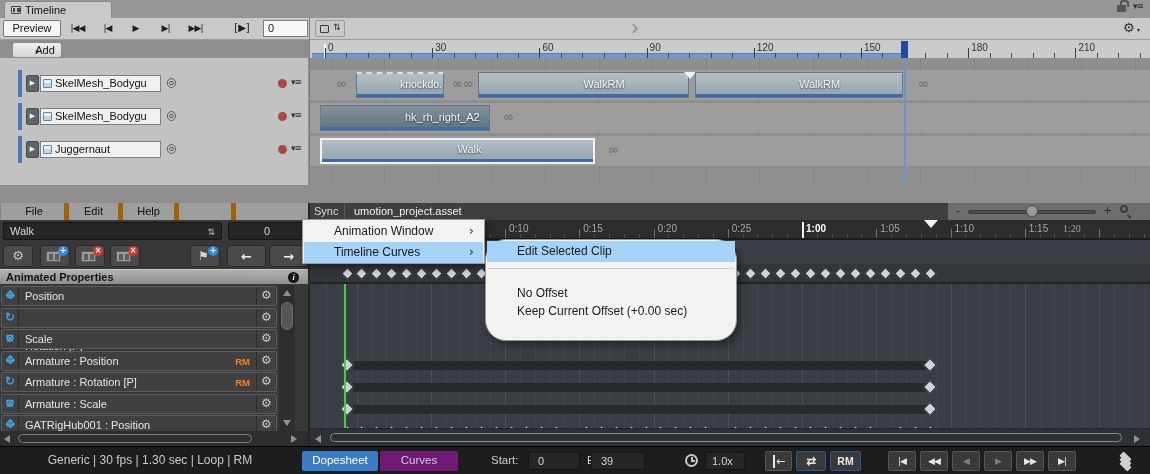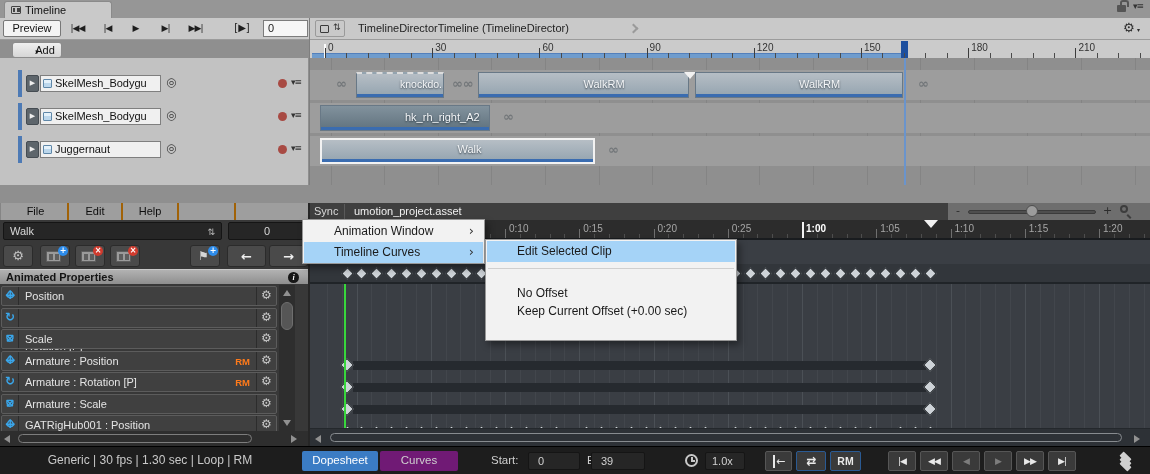--- a/index.html
+++ b/index.html
@@ -58,21 +58,21 @@
   .trow-target{font-size:12px;color:#3c3c3c;}
   .wmenu{font-size:9px;color:#333;letter-spacing:-1px;}
   
   #ce-tabstrip{left:0;top:185px;width:1150px;height:18px;background:#8f8f8f;}
   #ce-tab{left:6px;top:186px;width:100px;height:17px;background:#c7c7c7;border:1px solid #7c7c7c;border-bottom:none;
           border-radius:3px 3px 0 0;font-size:11px;color:#111;line-height:16px;padding-left:22px;}
   #ce-eye{left:6px;top:4px;width:12px;height:9px;background:#dcebf6;border:1px solid #24506e;border-radius:50%;}
   #ce-eye i{position:absolute;left:3px;top:1.5px;width:5px;height:5px;background:#2277bb;border-radius:50%;}
   #ce-winmenu{left:1132px;top:186px;font-size:9px;color:#2e2e2e;letter-spacing:-1px;}
   #ce-menubar{left:0;top:203px;width:310px;height:17px;background:#9e9e9e;border-left:1px solid #858585;}
-  .mcell{top:0;height:17px;border-right:2px solid #a16207;font-size:11px;color:#0d0d0d;text-align:center;line-height:16px;}
+  .mcell{top:0;height:17px;border-right:5px solid #a16207;font-size:11px;color:#0d0d0d;text-align:center;line-height:16px;}
   #ce-syncrow{left:310px;top:203px;width:840px;height:17px;background:#3f3f3f;}
   #ce-sync{left:4px;top:2px;font-size:11px;color:#d8d8d8;}
   #ce-syncsep{left:34px;top:1px;width:1px;height:15px;background:#5a5a5a;}
   #ce-project{left:44px;top:2px;font-size:11px;color:#f0f0f0;}
   #ce-zoomzone{left:638px;top:0;width:202px;height:17px;background:#6e6e6e;}
   #ce-zoomzone .minus{left:8px;top:1px;font-size:11px;color:#2c2c2c;}
   #ce-zoomzone .track{left:20px;top:7px;width:128px;height:4px;background:#4e4e4e;border-radius:2px;border:1px solid #3b3b3b;}
   #ce-zoomzone .thumb{left:78px;top:2px;width:12px;height:12px;background:#9c9c9c;border:1px solid #4e4e4e;border-radius:50%;}
   #ce-zoomzone .plus{left:155px;top:1px;font-size:11px;color:#2c2c2c;}
   #ce-mag{left:172px;top:2px;width:8px;height:8px;border:2px solid #3d3d3d;border-radius:50%;}
@@ -181,21 +181,20 @@
         <div class="tbtn glyph" style="position: absolute; left: 122px; top: 2px; width: 27px; height: 16px;">▶</div>
         <div class="tbtn glyph" style="position: absolute; left: 152px; top: 2px; width: 27px; height: 16px;">▶|</div>
         <div class="tbtn glyph" style="position: absolute; left: 182px; top: 2px; width: 27px; height: 16px;">▶▶|</div>
       </div>
     <div id="tl-playrange" class="glyph">[▶]</div>
     <div id="tl-framefield">0</div>
     <div id="tl-asseticon">
       <span class="bx"></span>
       <span class="ud glyph">⇅</span>
     </div>
-    <div id="tl-breadcrumb">TimelineDirectorTimeline (TimelineDirector)</div>
     <div id="tl-chev"></div>
     <div id="tl-gearbtn">
       <span class="g glyph">⚙</span>
       <span class="d glyph">▾</span>
     </div>
   </div>
 
   <div id="tl-addbtn">
     <span>Add</span>
     <span class="glyph" style="position:relative;font-size:7px;">▾</span>
@@ -554,21 +553,21 @@
       <div class="cer-lab" style="position: absolute; left: 421.75px;">0:25</div>
       <div style="position: absolute; left: 492px; top: 2px; width: 2px; height: 18px; background: rgb(242, 242, 242);"></div>
       <div class="cer-lab bold" style="position: absolute; left: 496px;">1:00</div>
       <div style="position: absolute; left: 566.25px; top: 9px; width: 1px; height: 11px; background: rgb(111, 111, 111);"></div>
       <div class="cer-lab" style="position: absolute; left: 570.25px;">1:05</div>
       <div style="position: absolute; left: 640.5px; top: 9px; width: 1px; height: 11px; background: rgb(111, 111, 111);"></div>
       <div class="cer-lab" style="position: absolute; left: 644.5px;">1:10</div>
       <div style="position: absolute; left: 714.75px; top: 9px; width: 1px; height: 11px; background: rgb(111, 111, 111);"></div>
       <div class="cer-lab" style="position: absolute; left: 718.75px;">1:15</div>
       <div style="position: absolute; left: 789px; top: 9px; width: 1px; height: 11px; background: rgb(111, 111, 111);"></div>
-      <div class="cer-lab" style="position: absolute; left: 793px;">1:20</div>
+      <div class="cer-lab" style="position: absolute; left: 753px; font-family: Liberation Serif, serif;">1:20</div>
       <div id="ce-marker" class="" style="position:absolute;left:614px;top:0;width:0;height:0;border-left:7px solid transparent;border-right:7px solid transparent;border-top:8px solid #f2f2f2;"></div>
     </div>
 
   <div id="ce-dope">
     <div id="ds-summary">
         <div class="kdiam" style="position: absolute; left: 32.5px; top: 4.5px; width: 9px; height: 9px;"></div>
         <div class="kdiam" style="position: absolute; left: 47.45px; top: 4.5px; width: 9px; height: 9px;"></div>
         <div class="kdiam" style="position: absolute; left: 62.4px; top: 4.5px; width: 9px; height: 9px;"></div>
         <div class="kdiam" style="position: absolute; left: 77.35px; top: 4.5px; width: 9px; height: 9px;"></div>
         <div class="kdiam" style="position: absolute; left: 92.3px; top: 4.5px; width: 9px; height: 9px;"></div>
@@ -757,21 +756,21 @@
   <div id="menu1" class="ctxmenu" style="left:302px;top:219px;width:183px;height:45px;">
       <div class="mi" style="position: absolute; top: 1px;">
         <div class="lab" style="position: absolute;">Animation Window</div>
         <div class="arr glyph" style="position: absolute;">›</div>
       </div>
       <div class="mi hl" style="position: absolute; top: 22px;">
         <div class="lab" style="position: absolute;">Timeline Curves</div>
         <div class="arr glyph" style="position: absolute;">›</div>
       </div>
     </div>
-  <div id="menu2" class="ctxmenu" style="left:485px;top:239px;width:252px;height:102px;">
+  <div id="menu2" class="ctxmenu" style="left:485px;top:239px;width:252px;height:102px;border-radius:21px;">
       <div class="mi hl" style="position: absolute; top: 1px;">
         <div class="lab" style="position: absolute;">Edit Selected Clip</div>
       </div>
       <div class="msep" style="position: absolute; top: 28px;"></div>
       <div class="mi" style="position: absolute; top: 45px; height: 18px;">
         <div class="lab" style="position: absolute; top: 1px;">No Offset</div>
       </div>
       <div class="mi" style="position: absolute; top: 63px; height: 18px;">
         <div class="lab" style="position: absolute; top: 1px;">Keep Current Offset (+0.00 sec)</div>
       </div>

